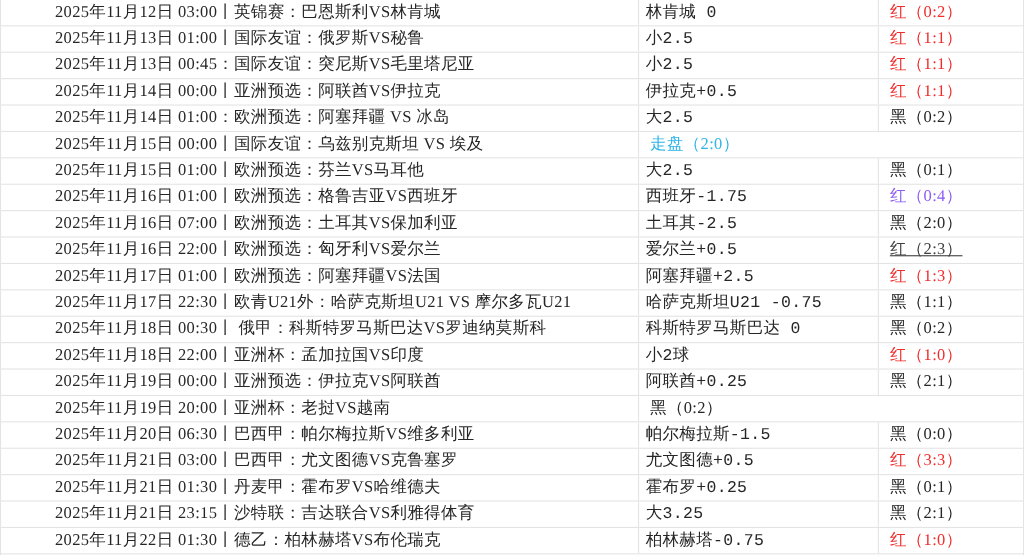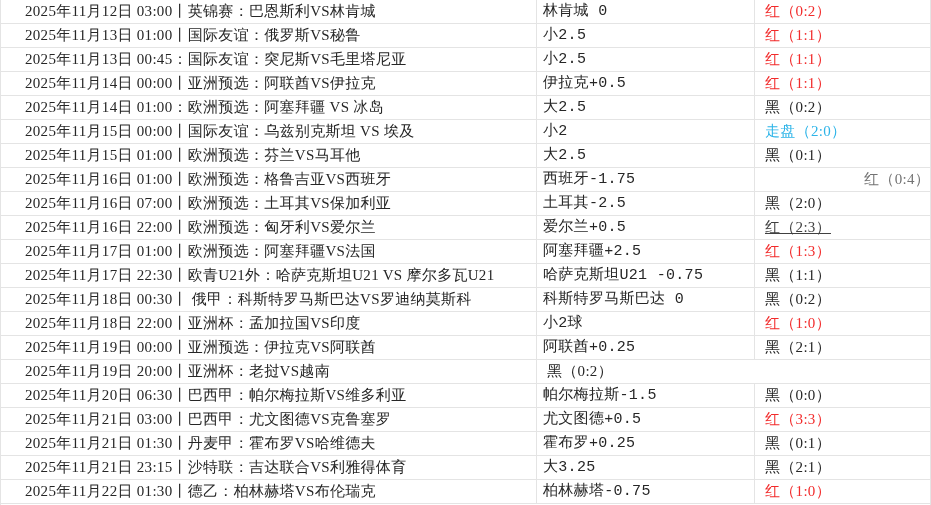--- a/index.html
+++ b/index.html
@@ -27,22 +27,23 @@
   }
   .cell {
     box-sizing: border-box;
     white-space: nowrap;
     overflow: hidden;
     line-height: 23px;
     letter-spacing: 0.3px;
   }
   .c1 {
     width: 536px;
-    padding-left: 24px;
+    padding-left: 5px;
     border-right: 1px solid #e4e4e4;
+    margin-left: 44px;
   }
   .c2 {
     width: 218px;
     padding-left: 6px;
     border-right: 1px solid #e4e4e4;
     font-family: Liberation Mono, monospace;
   }
   .c3 {
     flex: 1;
     padding-left: 10px;
@@ -77,34 +78,33 @@
   </div>
 
   <div class="row">
     <div class="cell c1">2025年11月14日 01:00：欧洲预选：阿塞拜疆 VS 冰岛</div>
     <div class="cell c2">大2.5</div>
     <div class="cell c3" style="color: rgb(38, 38, 38);">黑（0:2）</div>
   </div>
 
   <div class="row">
     <div class="cell c1">2025年11月15日 00:00丨国际友谊：乌兹别克斯坦 VS 埃及</div>
-    <div class="cell c2">小2</div>
     <div class="cell c3" style="color: rgb(45, 180, 232);">走盘（2:0）</div>
   </div>
 
   <div class="row">
     <div class="cell c1">2025年11月15日 01:00丨欧洲预选：芬兰VS马耳他</div>
     <div class="cell c2">大2.5</div>
     <div class="cell c3" style="color: rgb(38, 38, 38);">黑（0:1）</div>
   </div>
 
   <div class="row">
     <div class="cell c1">2025年11月16日 01:00丨欧洲预选：格鲁吉亚VS西班牙</div>
     <div class="cell c2">西班牙-1.75</div>
-    <div class="cell c3" style="color: #737373; text-align: right;">红（0:4）</div>
+    <div class="cell c3" style="color: #8b5cf6;">红（0:4）</div>
   </div>
 
   <div class="row">
     <div class="cell c1">2025年11月16日 07:00丨欧洲预选：土耳其VS保加利亚</div>
     <div class="cell c2">土耳其-2.5</div>
     <div class="cell c3" style="color: rgb(38, 38, 38);">黑（2:0）</div>
   </div>
 
   <div class="row">
     <div class="cell c1">2025年11月16日 22:00丨欧洲预选：匈牙利VS爱尔兰</div>

